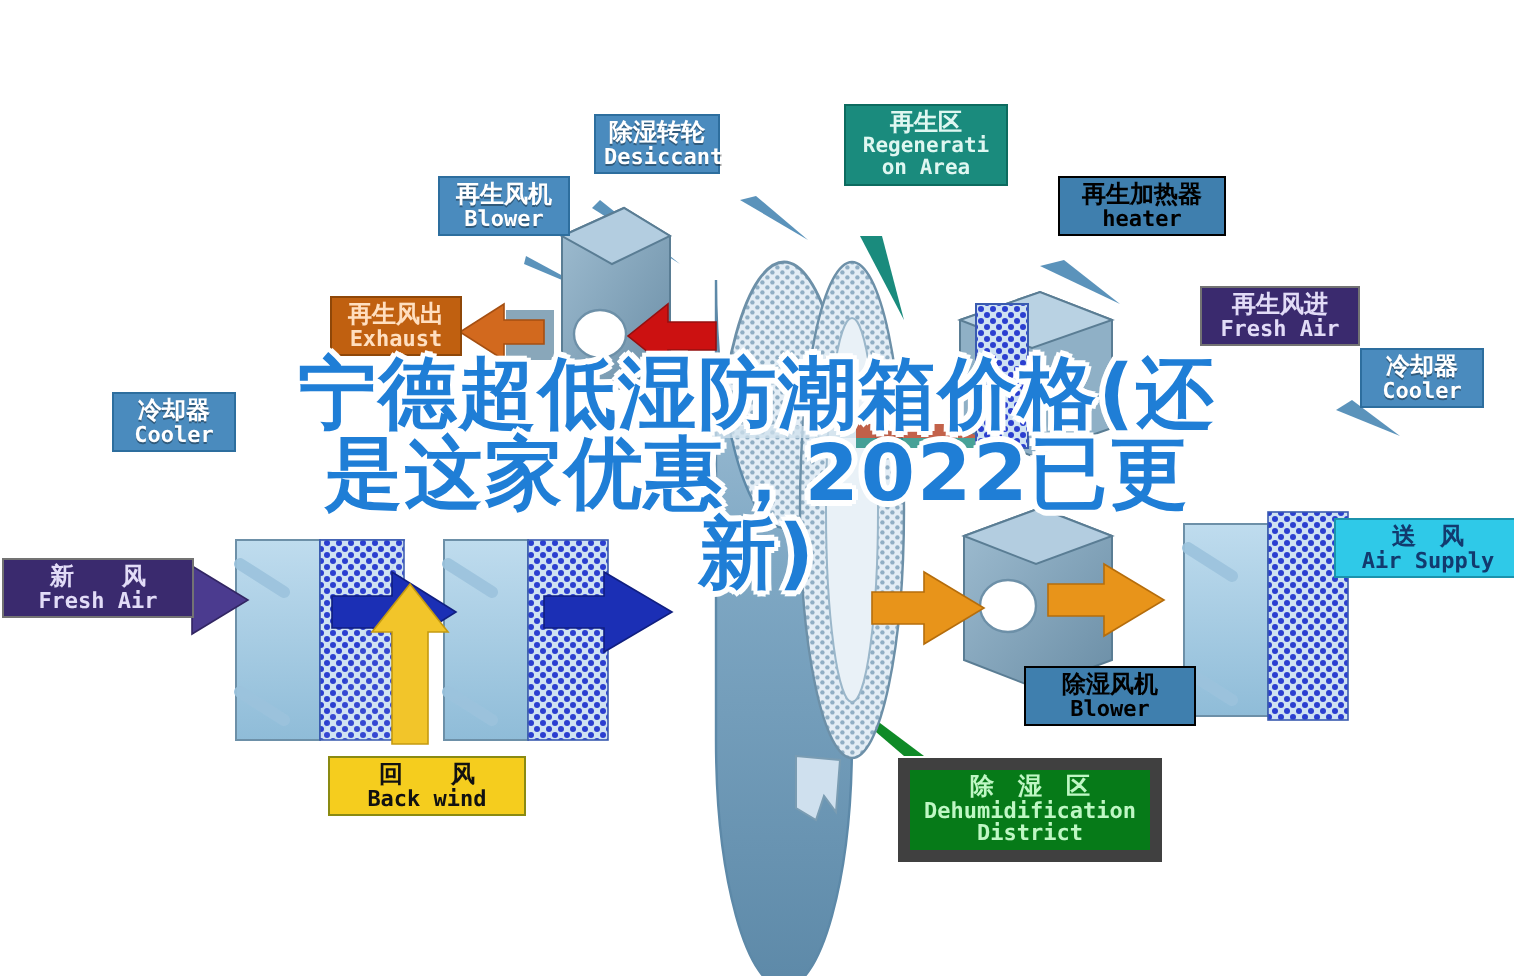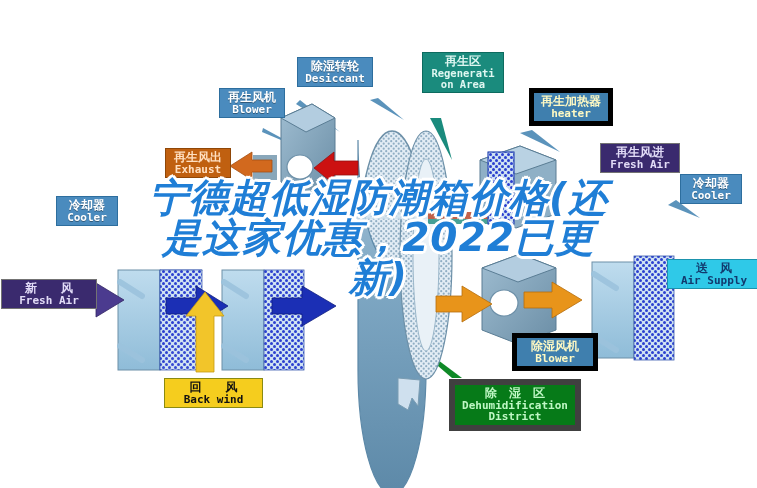--- a/index.html
+++ b/index.html
@@ -9,37 +9,37 @@
 
   
   .lbl{position:absolute;box-sizing:border-box;text-align:center;line-height:1.05;
        padding:2px 4px;letter-spacing:0px;}
   .lbl .cn{display:block;font-family:"DejaVu Sans",sans-serif;font-weight:700;white-space:nowrap;}
   .lbl .en{display:block;font-family:"DejaVu Sans Mono","Liberation Mono",monospace;font-weight:700;white-space:nowrap;}
 
   
   .lbl.blue{background:#4a8bbe;border:1px solid #2d6e9e;color:#ffffff;
             text-shadow:0 1px 0 rgba(0,0,0,.35);}
-  .lbl.blue2{background:#3f7fae;border:5px solid #000000;color:#fef9c3;}
+  .lbl.blue2{background:#3f7fae;border:1px solid #000000;color:#000000;}
   
   .lbl.teal{background:#1a8b7d;border:1px solid #0d6b5f;color:#dff7f1;}
   
   .lbl.orange{background:#c06010;border:1px solid #8f4708;color:#ffdfc0;}
   
   .lbl.purple{background:#3a2a6e;border:1px solid #737373;color:#e2dcf7;}
   
   .lbl.yellow{background:#f5cd1e;border:1px solid #8a8a12;color:#111111;}
   
   .lbl.green{background:#067a18;border:6px solid #404040;color:#bff7c4;}
   
   .lbl.cyan{background:#2fc9e8;border:1px solid #1b93ad;color:#123a6e;}
 
   
   #watermark{position:absolute;left:0;top:178px;width:757px;text-align:center;
-             font-family:"DejaVu Sans",sans-serif;font-weight:700;font-style:italic;
+             font-family:"DejaVu Sans",sans-serif;font-weight:700;
              font-size:39px;line-height:40px;color:#1f7ed6;
              -webkit-text-stroke:0px;
              text-shadow:
                2px 0 0 #ffffff, -2px 0 0 #ffffff, 0 2px 0 #ffffff, 0 -2px 0 #ffffff,
                2px 2px 0 #ffffff, -2px 2px 0 #ffffff, 2px -2px 0 #ffffff, -2px -2px 0 #ffffff,
                3px 0 0 #ffffff, -3px 0 0 #ffffff, 0 3px 0 #ffffff, 0 -3px 0 #ffffff;
              pointer-events:none;letter-spacing:1px;}
   #watermark span{display:block;}
   #wm-line3{ }
 </style>
@@ -177,21 +177,21 @@
 
     <g>
       <polygon points="436,296 462,296 462,286 492,304 462,322 462,312 436,312" fill="#e8941a" stroke="#b56d0c" stroke-width="0.8"></polygon>
     </g>
 
     <g>
       <polygon points="524,292 552,292 552,282 582,300 552,318 552,308 524,308" fill="#e8941a" stroke="#b56d0c" stroke-width="0.8"></polygon>
     </g>
   </svg>
 
-  <div class="lbl blue" style="left:297px;top:57px;width:76px;">
+  <div class="lbl blue" style="left:297px;top:57px;width:63px;">
     <span class="cn" style="font-size:12px;">除湿转轮</span>
     <span class="en" style="font-size:11px;">Desiccant</span>
   </div>
 
   <div class="lbl blue" style="left:219px;top:88px;width:66px;">
     <span class="cn" style="font-size:12px;">再生风机</span>
     <span class="en" style="font-size:11px;">Blower</span>
   </div>
 
   <div class="lbl teal" style="left:422px;top:52px;width:82px;">

